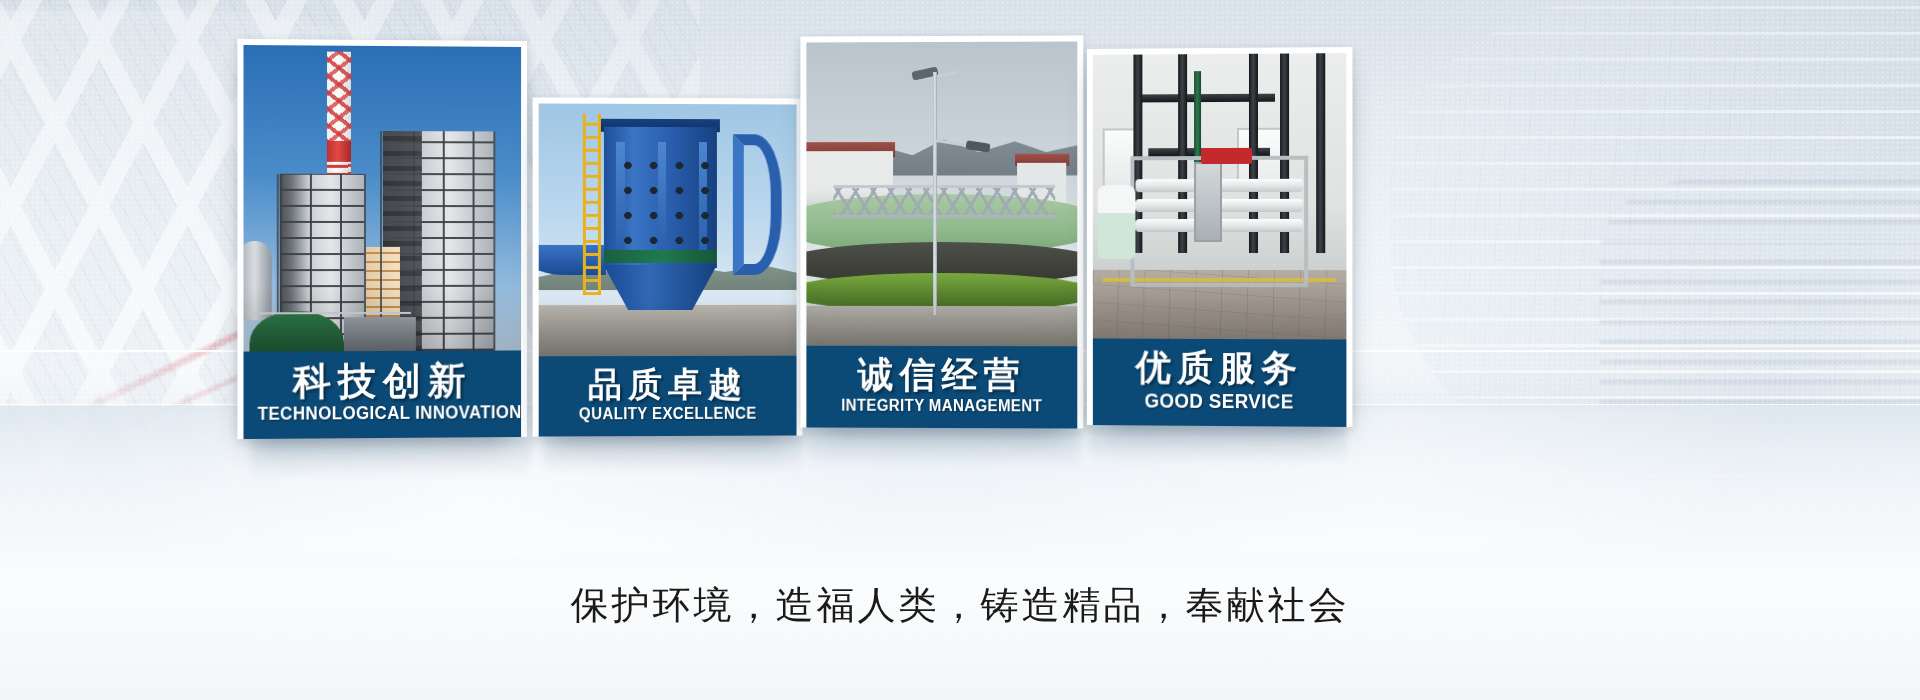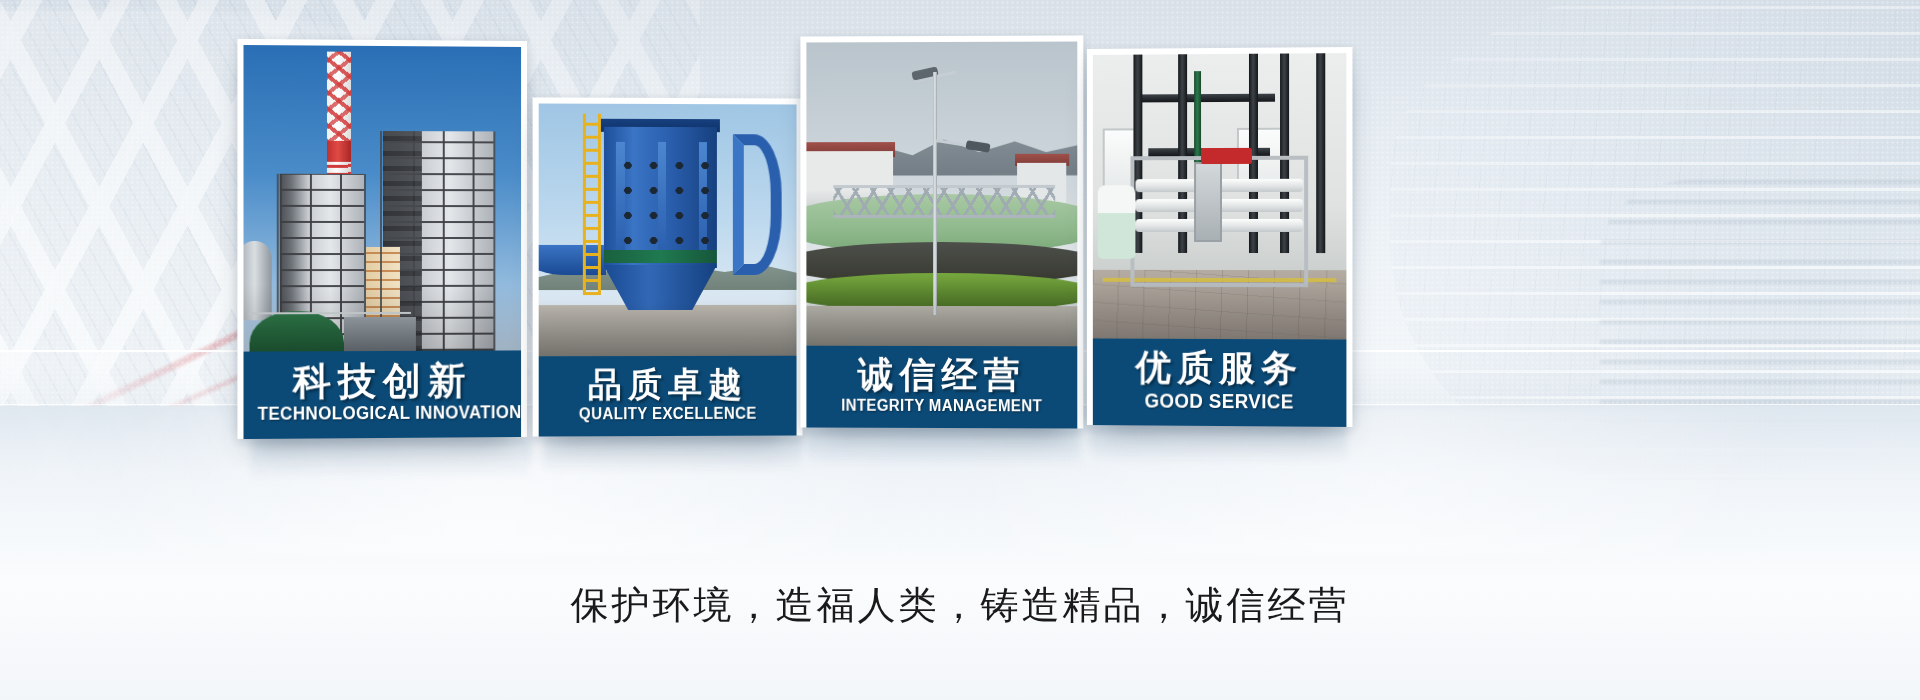--- a/index.html
+++ b/index.html
@@ -646,15 +646,15 @@
         </div>
         <div class="caption">
           <div class="cap-cn">优质服务</div>
           <div class="cap-en">GOOD SERVICE</div>
         </div>
       </div>
     </div>
 
   </div>
 
-  <div class="tagline">保护环境，造福人类，铸造精品，诚信经营</div>
+  <div class="tagline">保护环境，造福人类，铸造精品，奉献社会</div>
 
 </div>
 
 </body></html>

